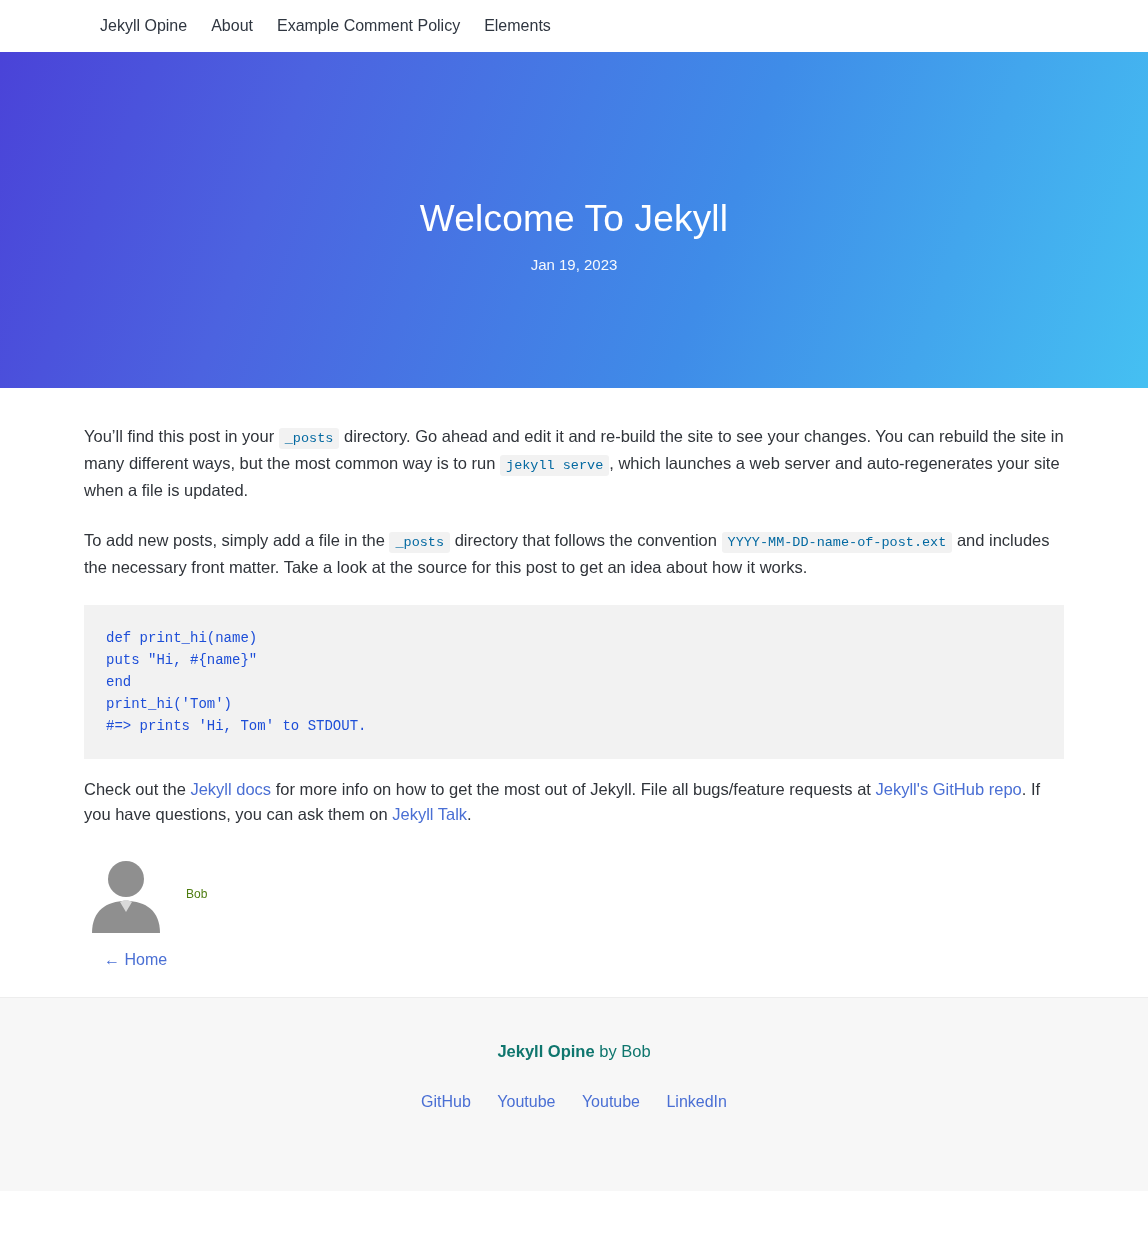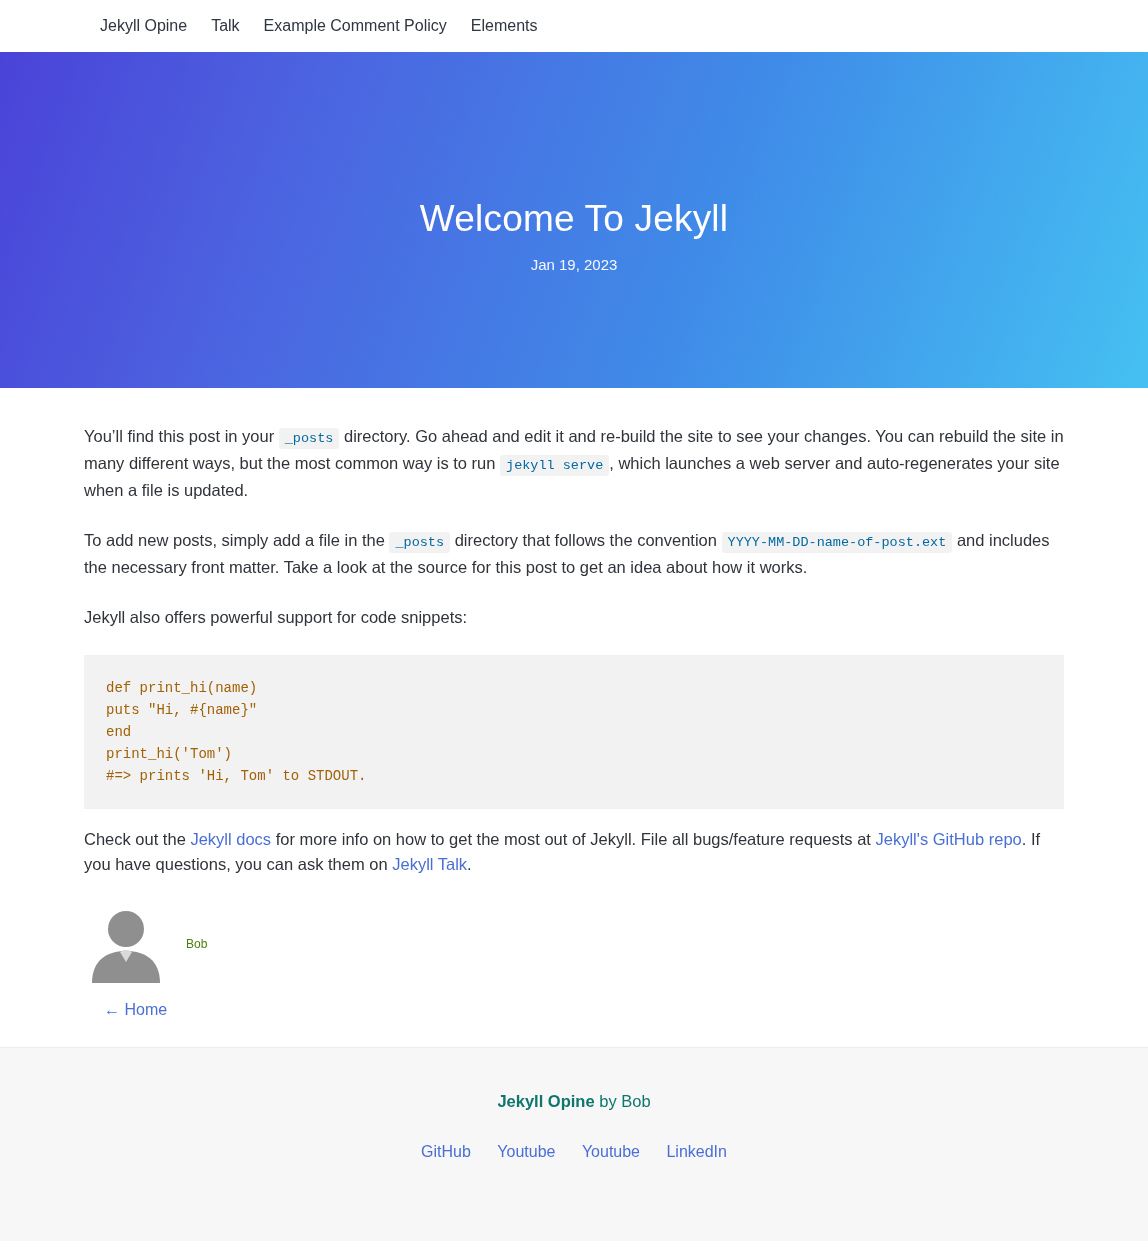--- a/index.html
+++ b/index.html
@@ -77,21 +77,21 @@
     background: #f2f2f2;
     padding: 22px 22px;
     margin: 0 0 18px 0;
     overflow-x: auto;
   }
   .codeblock pre {
     margin: 0;
     font-family: "Liberation Mono", monospace;
     font-size: 14px;
     line-height: 22px;
-    color: #a16207;
+    color: #1d4ed8;
     white-space: pre;
   }
   a.link {
     color: #4a6fd4;
     text-decoration: none;
     cursor: pointer;
   }
 
   
   .author {
@@ -140,21 +140,21 @@
     font-size: 16px;
     margin: 0 11px;
     cursor: pointer;
   }
 </style>
 </head>
 <body>
 
 <nav class="navbar">
   <a class="nav-link brand" href="#">Jekyll Opine</a>
-  <a class="nav-link" href="#">Talk</a>
+  <a class="nav-link" href="#">About</a>
   <a class="nav-link" href="#">Example Comment Policy</a>
   <a class="nav-link" href="#">Elements</a>
 </nav>
 
 <header class="hero">
   <h1 class="hero-title">Welcome To Jekyll</h1>
   <div class="hero-date">Jan 19, 2023</div>
 </header>
 
 <main class="content">
@@ -167,21 +167,20 @@
   </p>
 
   <p>
     <span>To add new posts, simply add a file in the</span>
     <code class="inline">_posts</code>
     <span>directory that follows the convention</span>
     <code class="inline">YYYY-MM-DD-name-of-post.ext</code>
     <span>and includes the necessary front matter. Take a look at the source for this post to get an idea about how it works.</span>
   </p>
 
-  <p>Jekyll also offers powerful support for code snippets:</p>
 
   <div class="codeblock">
     <pre>def print_hi(name)
 puts "Hi, #{name}"
 end
 print_hi('Tom')
 #=&gt; prints 'Hi, Tom' to STDOUT.</pre>
   </div>
 
   <p>

